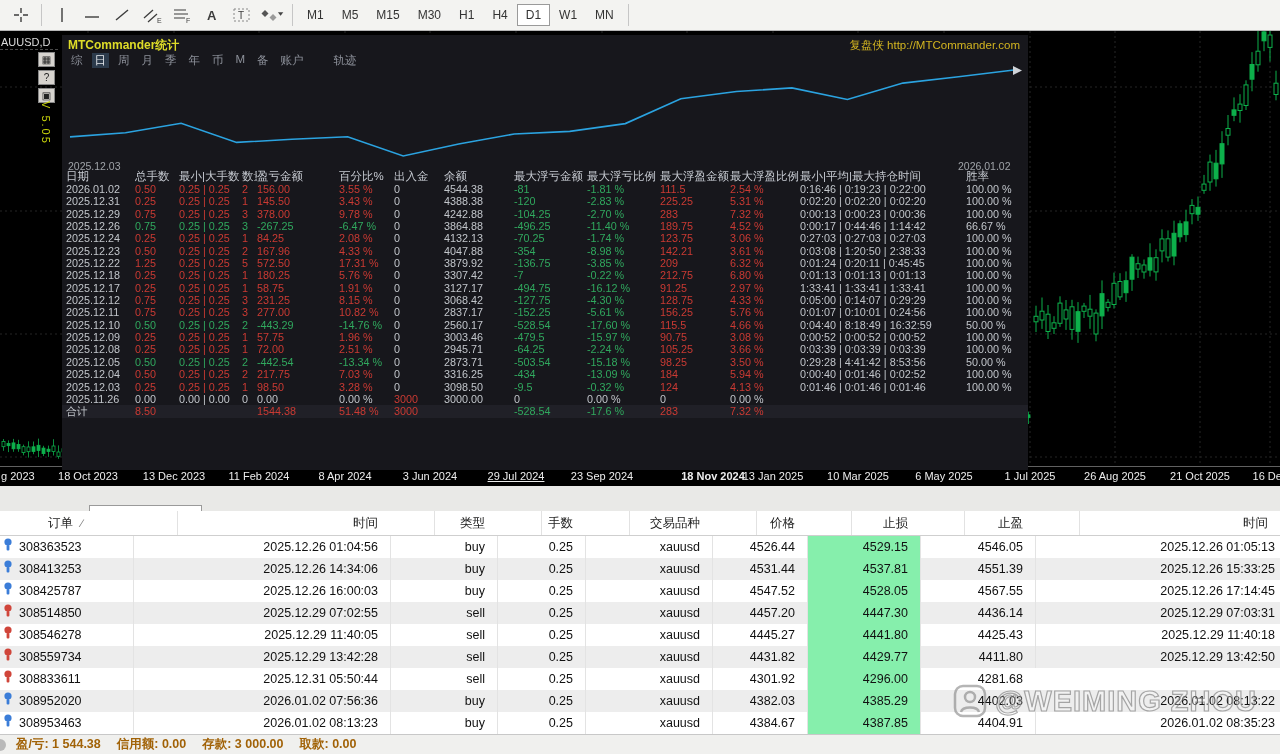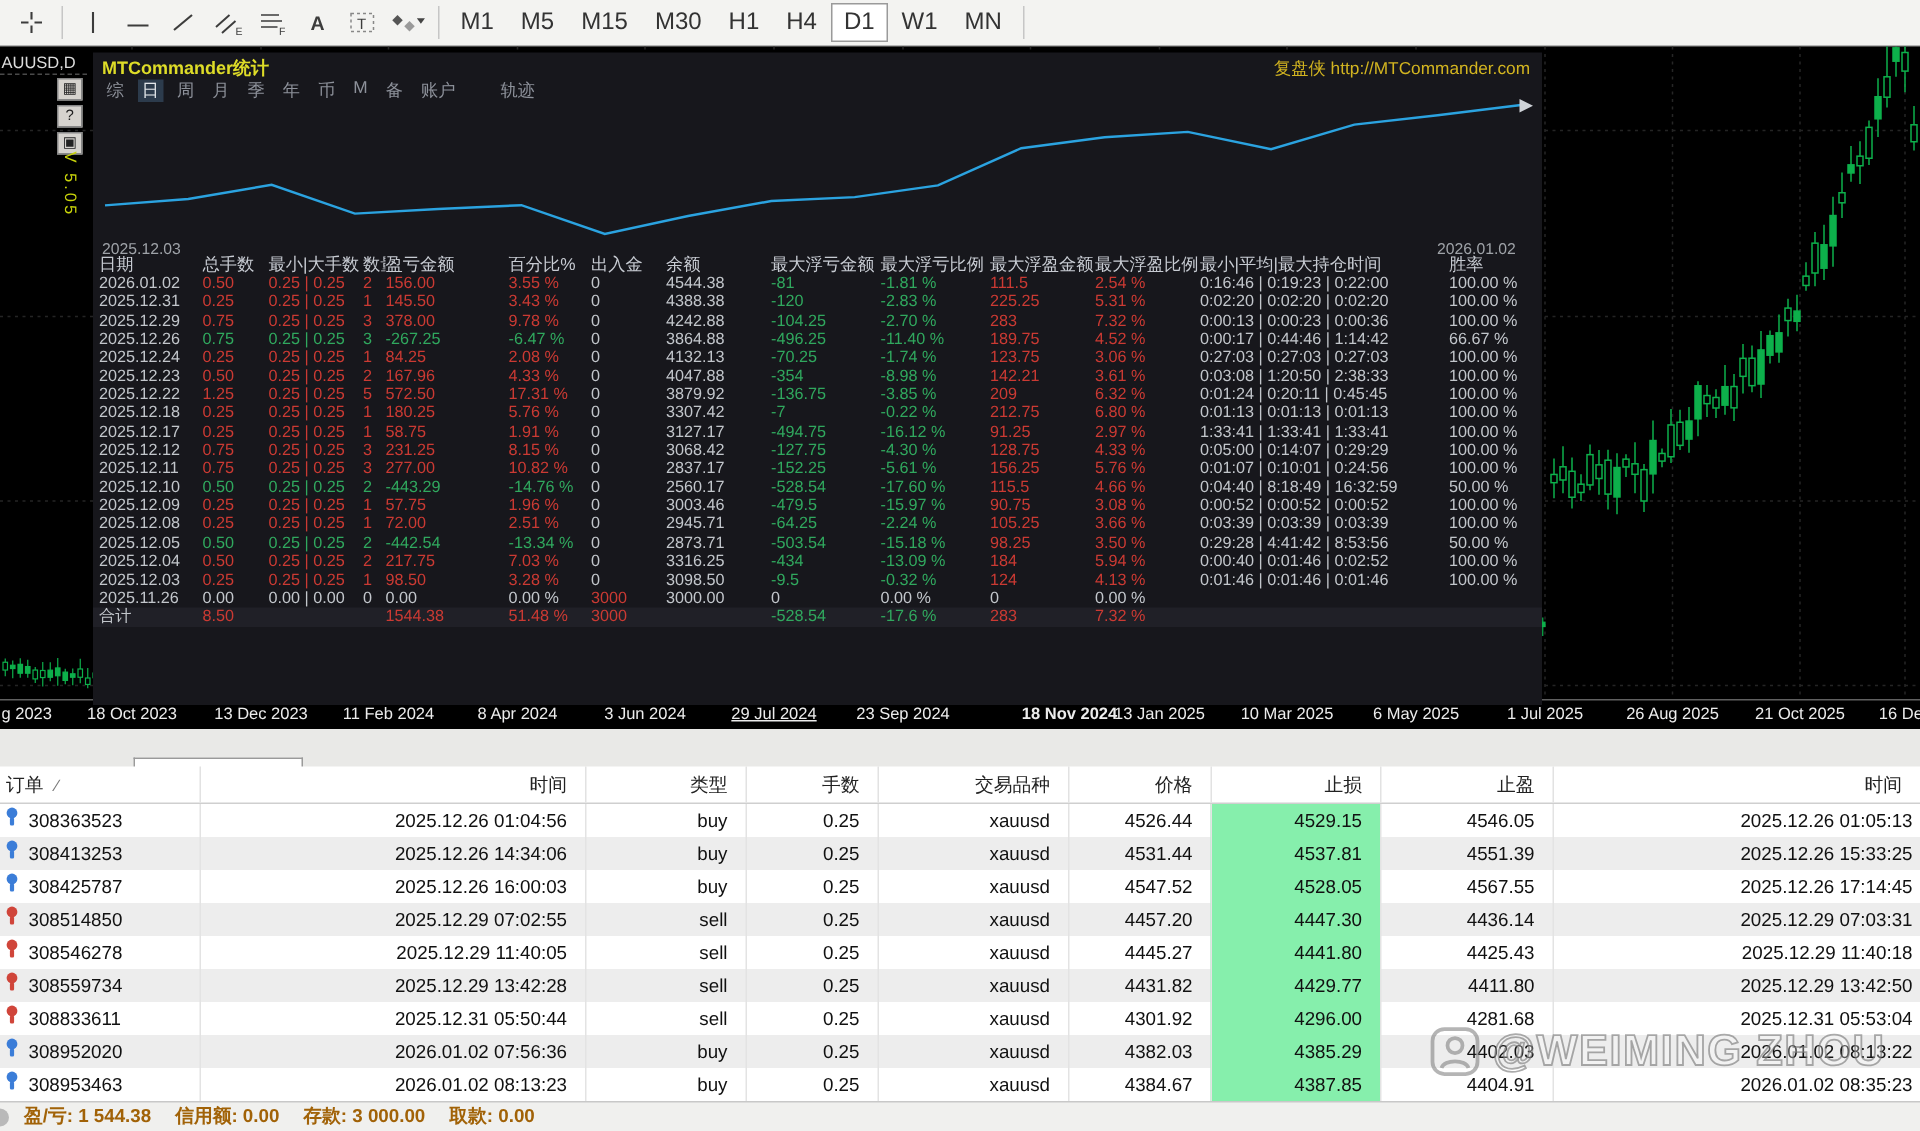--- a/index.html
+++ b/index.html
@@ -6,21 +6,21 @@
   html,body { width:1280px; height:754px; overflow:hidden; background:#000;
               font-family:"Liberation Sans", sans-serif; position:relative; }
 
   
   .toolbar { position:absolute; top:0; left:0; width:1280px; height:31px;
              background:#f3f3f1; border-bottom:1px solid #b5b5b5;
              display:flex; align-items:center; padding-left:6px; }
   .tool { width:30px; height:26px; display:flex; align-items:center; justify-content:center; color:#3c3c3c; }
   .tool svg { display:block; }
   .tsep { width:1px; height:22px; background:#c6c6c6; margin:0 5px; }
-  .tf { padding:3px 8px; font-size:16px; color:#333; border:1px solid transparent; }
+  .tf { padding:3px 8px; font-size:12px; color:#333; border:1px solid transparent; }
   .tf.active { background:#fff; border-color:#9a9a9a; }
 
   
   .chart-area { position:absolute; top:31px; left:0; width:1280px; height:435px; background:#000; }
   #bg-svg { position:absolute; top:0; left:0; }
   .chart-title { position:absolute; top:5px; left:1px; color:#dcdcdc; font-size:11px; z-index:2; }
   .title-dash { position:absolute; top:18px; left:0; width:58px; border-top:1px dashed #4a4a4a; z-index:2;}
   .side-btn { position:absolute; left:38px; width:17px; height:15px; background:#d6d3ce;
               border:1px solid #878787; color:#222; font-size:10px; text-align:center;
               line-height:13px; z-index:2; }
@@ -60,21 +60,21 @@
             border-bottom:1px solid #c2c2c2; display:flex; align-items:flex-end; overflow:hidden; }
   .ctab { font-size:12.5px; color:#4a4a4a; padding:4px 16px 4px 12px; white-space:nowrap; }
   .ctab.first { margin-left:-11px; }
   .ctab.active { background:#fff; border:1px solid #9a9a9a; border-bottom:none; color:#000; margin-bottom:-1px; }
 
   
   .orders { position:absolute; top:511px; left:0; width:1280px; height:223px; background:#fff;
             color:#111; --ocols: 133px 257px 107px 88px 127px 95px 113px 115px 1fr; }
   #ord-header { display:grid; grid-template-columns:var(--ocols); height:25px; line-height:24px;
                 border-bottom:1px solid #cfcfcf; font-size:12.5px; color:#222; }
-  #ord-header div { border-left:1px solid #e2e2e2; padding:0 12px 0 6px; text-align:right; overflow:hidden; }
+  #ord-header div { border-left:1px solid #e2e2e2; padding:0 12px 0 6px; text-align:right; overflow:hidden;margin-left:44px; }
   #ord-header div.h1 { border-left:none; text-align:left; padding-left:4px; }
   .sort { color:#777; font-size:11px; margin-left:8px; }
   .orow { display:grid; grid-template-columns:var(--ocols); height:22px; line-height:22px; font-size:12.5px; }
   .orow.even { background:#ededed; }
   .orow div { border-left:1px solid #e3e3e3; text-align:right; padding:0 12px 0 4px;
               overflow:hidden; white-space:nowrap; }
   .orow div.c1 { display:flex; align-items:center; gap:6px; text-align:left; border-left:none; padding:0 0 0 3px; }
   .orow div.c7 { background:#86efac; }
   .orow div.c9 { padding-right:5px; }
 
@@ -1183,21 +1183,20 @@
             </svg></span>
           <span>308833611</span>
         </div>
         <div class="c2">2025.12.31 05:50:44</div>
         <div class="c3">sell</div>
         <div class="c4">0.25</div>
         <div class="c5">xauusd</div>
         <div class="c6">4301.92</div>
         <div class="c7">4296.00</div>
         <div class="c8">4281.68</div>
-        <div class="c9">2025.12.31 05:53:04</div>
       </div>
       <div class="orow even">
         <div class="c1">
           <span><svg width="10" height="13">
               <circle cx="5" cy="4" r="3.6" fill="#3b7dd8"></circle>
               <rect x="3.6" y="7" width="2.8" height="5.4" rx="1" fill="#3b7dd8"></rect>
             </svg></span>
           <span>308952020</span>
         </div>
         <div class="c2">2026.01.02 07:56:36</div>

